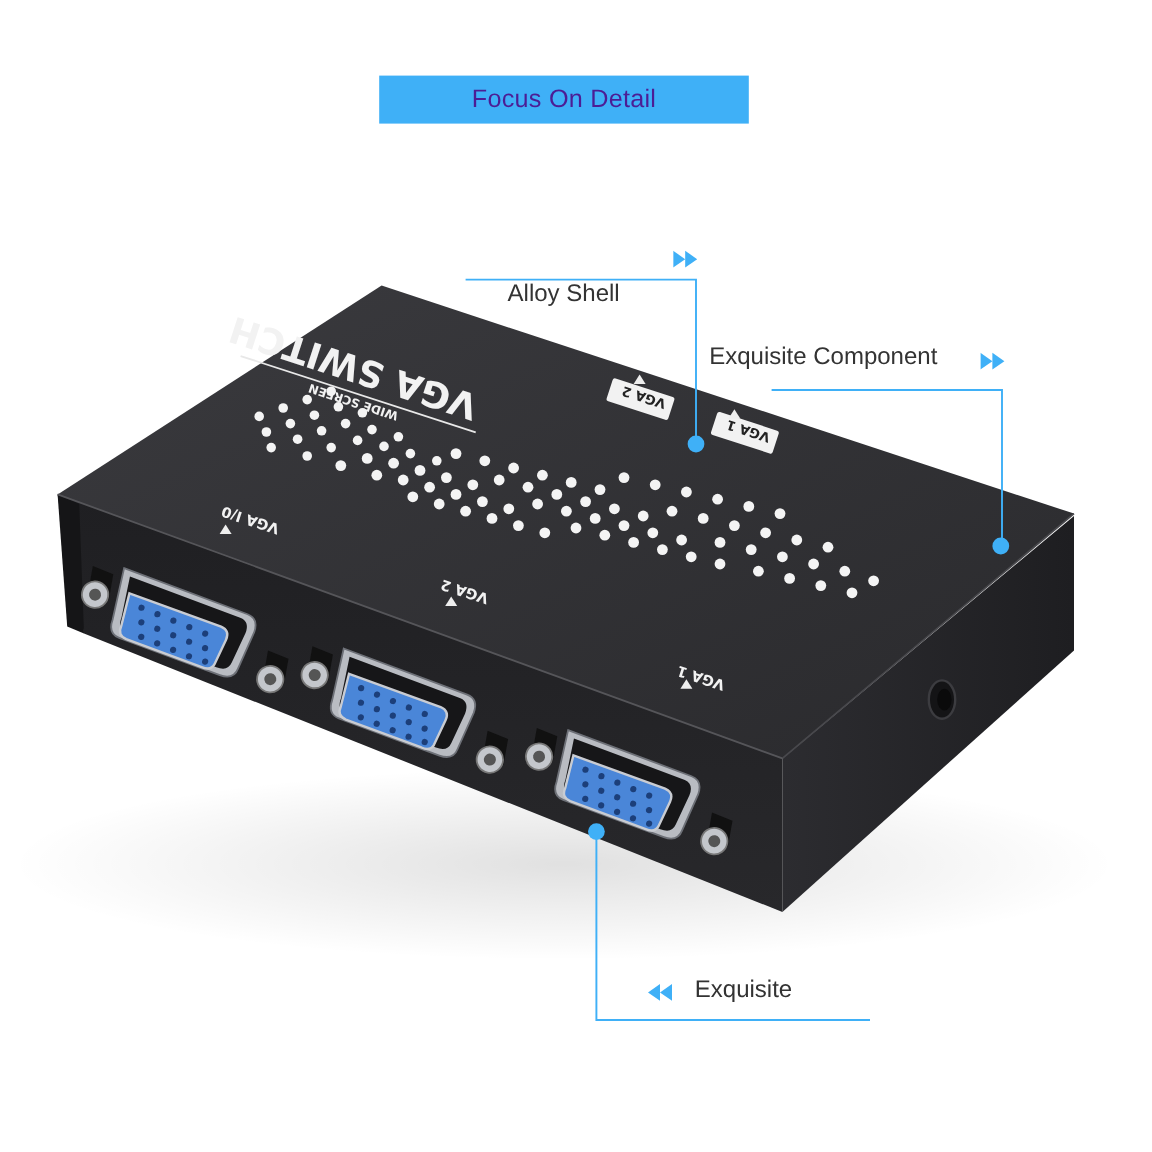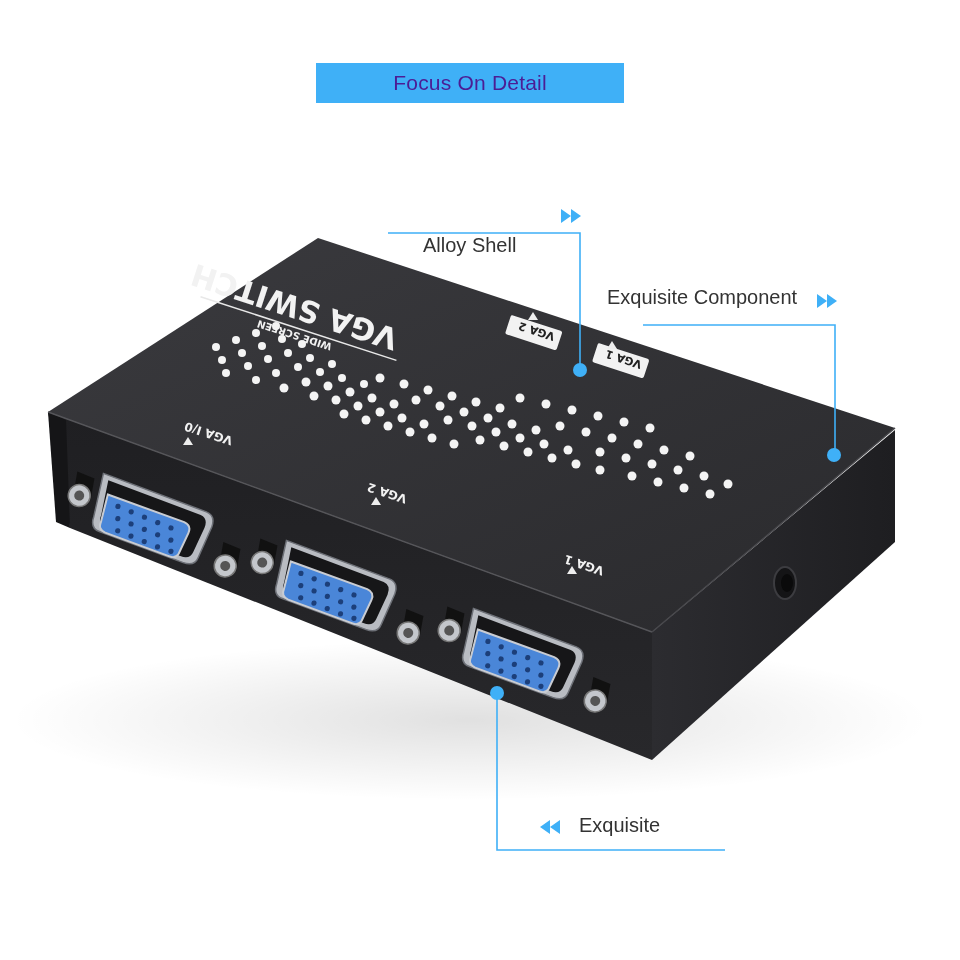--- a/index.html
+++ b/index.html
@@ -230,21 +230,21 @@
     <circle cx="497" cy="693" r="7"></circle>
   </g>
 </svg>
 
 <div class="callout-label" style="left:423px; top:202px;margin-top:32px;">Alloy Shell</div>
 <svg class="arrow" style="left:561px; top:208px;" width="22" height="16" viewBox="0 0 22 16">
   <polygon points="0,1 10,8 0,15" fill="#3fb0f7"></polygon>
     <polygon points="10,1 20,8 10,15" fill="#3fb0f7"></polygon>
 </svg>
 
-<div class="callout-label" style="left:607px; top:286px;">Exquisite Component</div>
+<div class="callout-label" style="left:591px; top:286px;">Exquisite Component</div>
 <svg class="arrow" style="left:817px; top:293px;" width="22" height="16" viewBox="0 0 22 16">
   <polygon points="0,1 10,8 0,15" fill="#3fb0f7"></polygon>
     <polygon points="10,1 20,8 10,15" fill="#3fb0f7"></polygon>
 </svg>
 
 <svg class="arrow" style="left:538px; top:819px;" width="22" height="16" viewBox="0 0 22 16">
   <polygon points="22,1 12,8 22,15" fill="#3fb0f7"></polygon>
     <polygon points="12,1 2,8 12,15" fill="#3fb0f7"></polygon>
 </svg>
 <div class="callout-label" style="left:579px; top:814px;">Exquisite</div>

